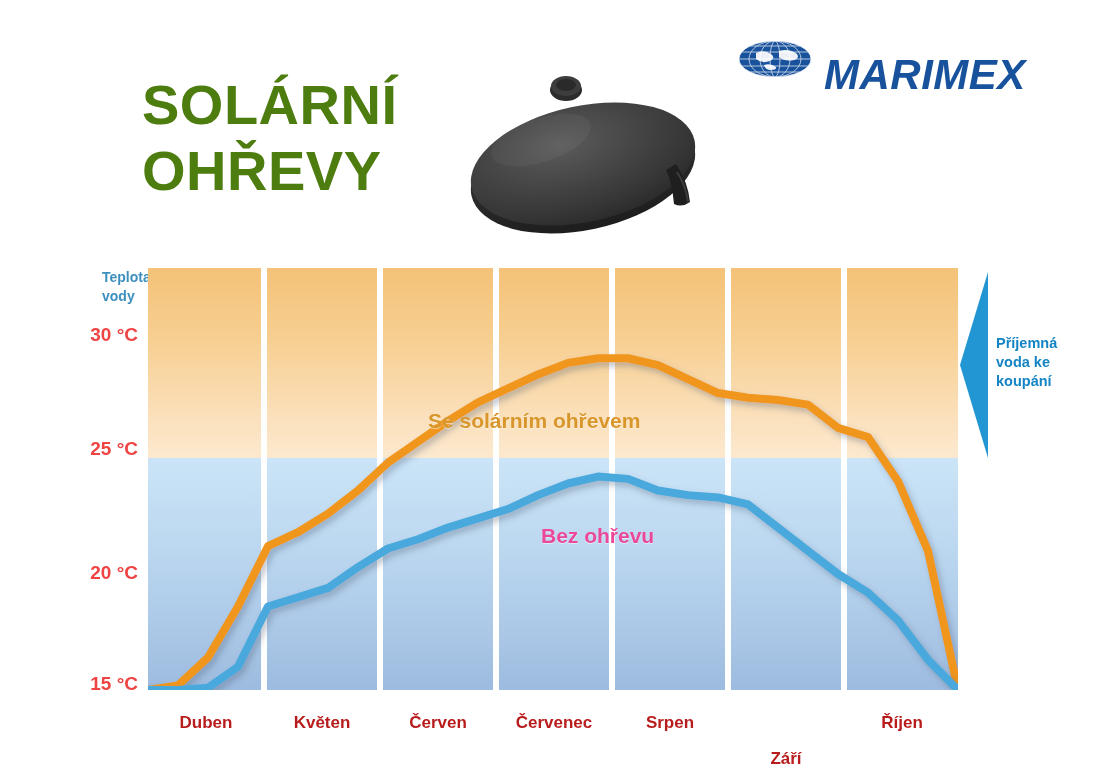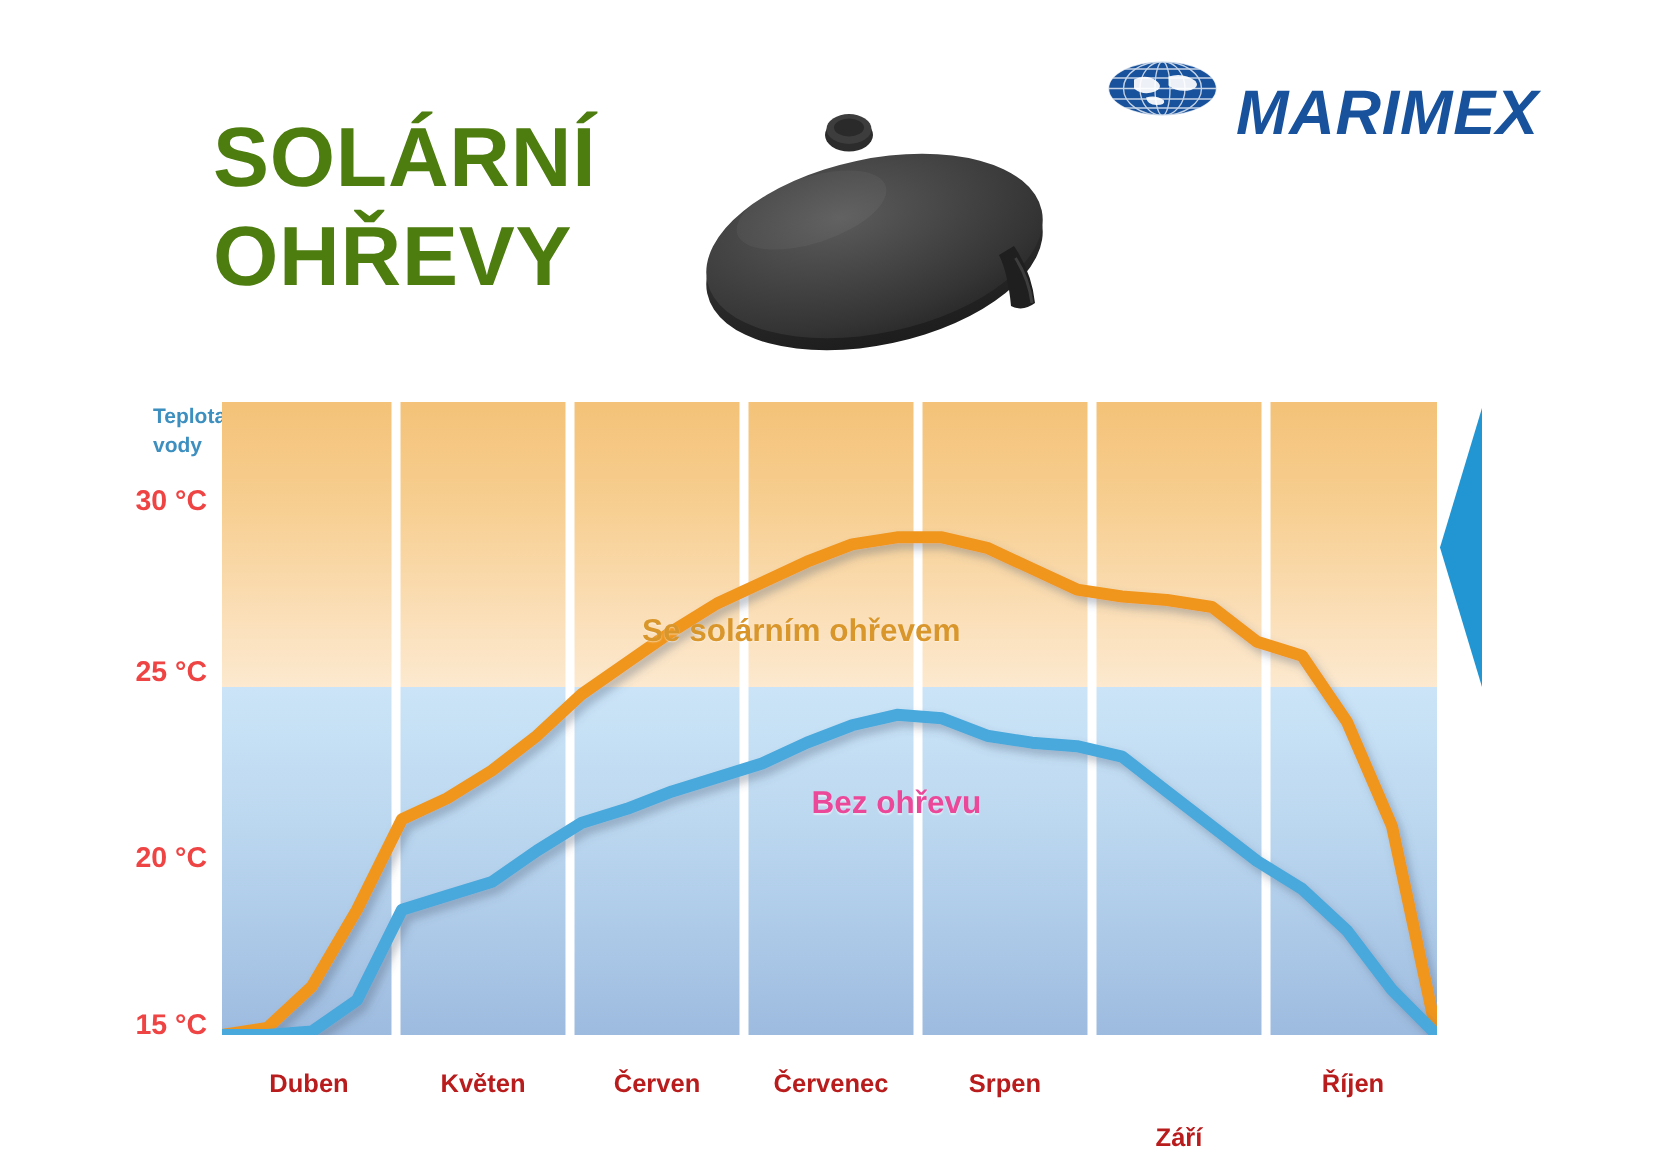--- a/index.html
+++ b/index.html
@@ -165,14 +165,19 @@
   <div class="xtick" style="left:496px;width:116px;">Červenec</div>
   <div class="xtick" style="left:612px;width:116px;">Srpen</div>
   <div class="xtick" style="left:728px;width:116px;margin-top:36px;">Září</div>
   <div class="xtick" style="left:844px;width:116px;">Říjen</div>
 
   <div class="annot-arrow">
     <svg width="30" height="186" viewBox="0 0 30 186">
       <path d="M30 0 L30 186 L2 93 Z" fill="#2196d3"></path>
     </svg>
   </div>
+  <div class="annot-text">
+    <div>Příjemná</div>
+    <div>voda ke</div>
+    <div>koupání</div>
+  </div>
 
 </div>
 
 </body></html>

